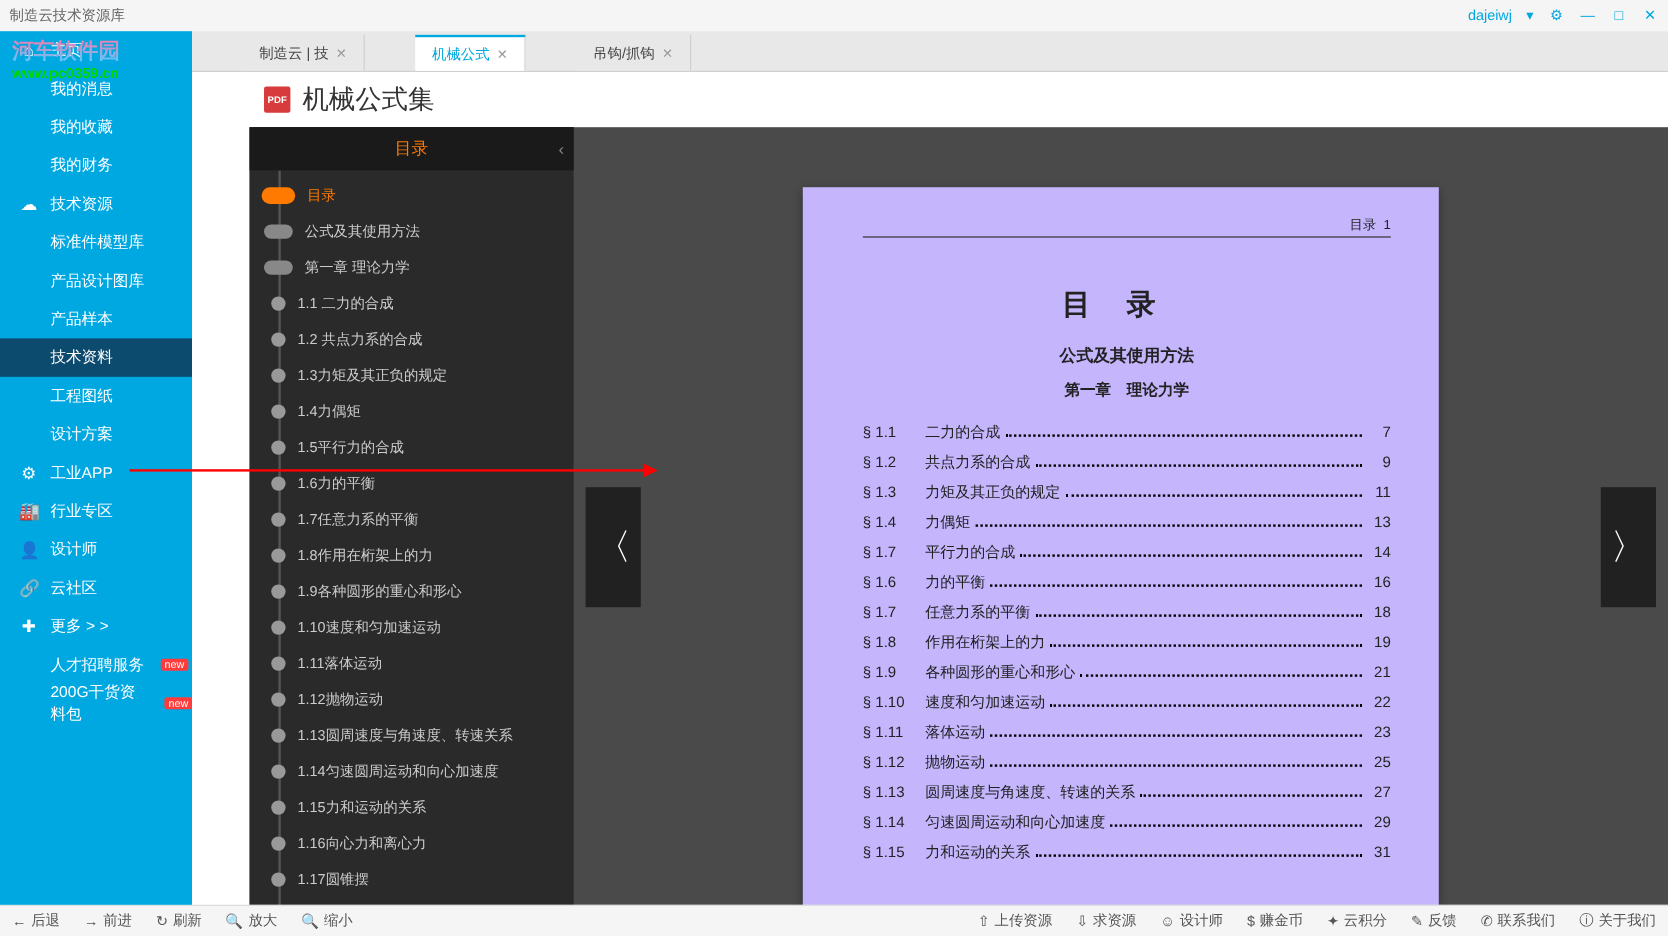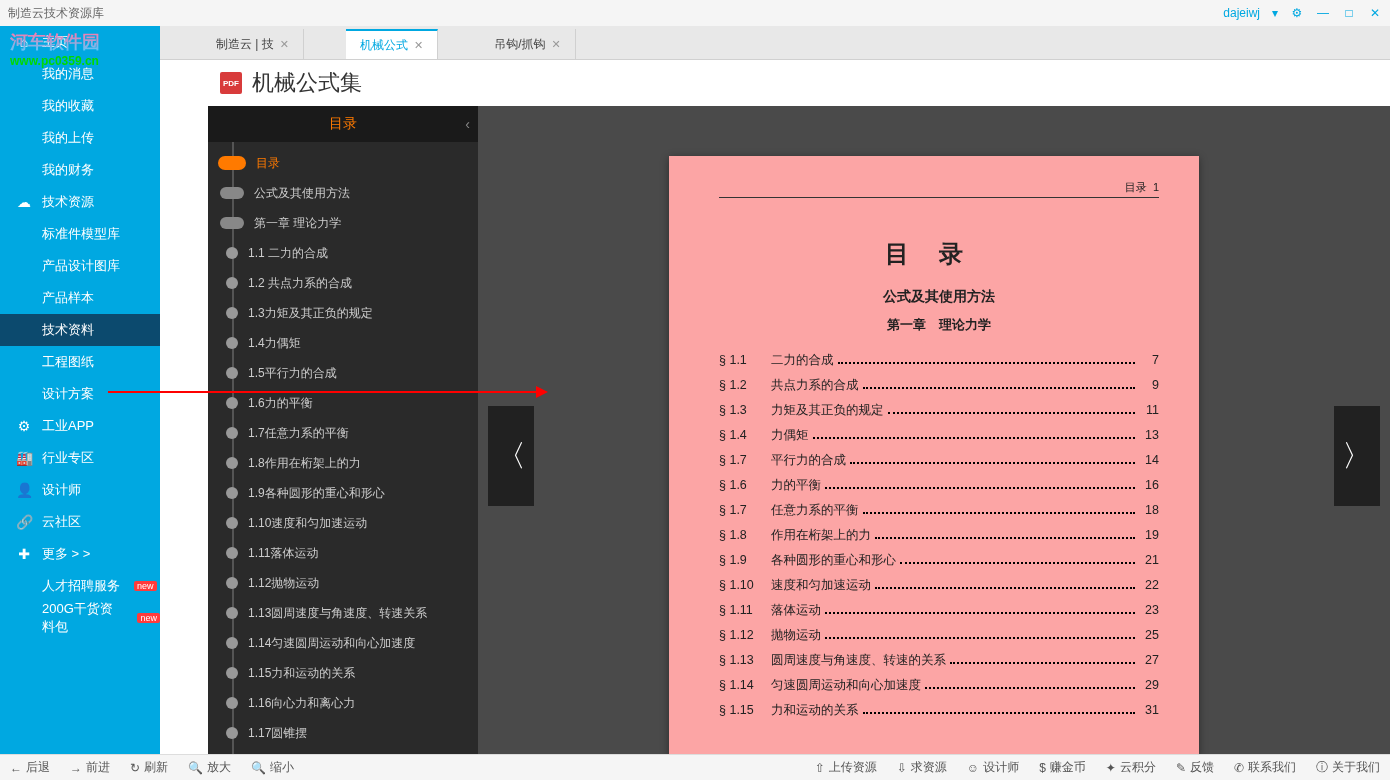--- a/index.html
+++ b/index.html
@@ -40,21 +40,21 @@
 .toc-item.active { color: #ff7a00; }
 .toc-item.chapter .dot { width: 24px; height: 12px; border-radius: 6px; background: #888; margin-left: -6px; }
 .toc-body::-webkit-scrollbar { width: 8px; }
 .toc-body::-webkit-scrollbar-thumb { background: #555; }
 
 .page-area { flex: 1; display: flex; align-items: center; justify-content: center; position: relative; }
 .nav-btn { position: absolute; width: 46px; height: 100px; background: rgba(0,0,0,0.55); color: #fff; display: flex; align-items: center; justify-content: center; font-size: 30px; cursor: pointer; top: 50%; transform: translateY(-50%); }
 .nav-btn.prev { left: 10px; }
 .nav-btn.next { right: 10px; }
 
-.page { width: 530px; height: 600px; background: #fca5a5; box-shadow: 0 2px 8px rgba(0,0,0,0.4); padding: 24px 40px 24px 50px; font-family: "SimSun", serif; color: #222; font-size: 12px; overflow: hidden; }
+.page { width: 530px; height: 600px; background: #c4b5fd; box-shadow: 0 2px 8px rgba(0,0,0,0.4); padding: 24px 40px 24px 50px; font-family: "SimSun", serif; color: #222; font-size: 12px; overflow: hidden; }
 .page .pg-head { text-align: right; font-size: 11px; margin-bottom: 10px; border-bottom: 1px solid #333; padding-bottom: 2px; }
 .page .pg-title { text-align: center; font-size: 24px; letter-spacing: 30px; margin: 40px 0 18px; font-weight: bold; }
 .page .pg-sub { text-align: center; font-size: 14px; font-weight: bold; margin-bottom: 10px; }
 .page .pg-chap { text-align: center; font-size: 13px; font-weight: bold; margin-bottom: 18px; }
 .page .pg-line { display: flex; align-items: baseline; margin-bottom: 8px; font-size: 12.5px; }
 .page .pg-line .sec { width: 52px; flex-shrink: 0; }
 .page .pg-line .txt { white-space: nowrap; }
 .page .pg-line .dots { flex: 1; border-bottom: 2px dotted #000; margin: 0 4px 3px; }
 .page .pg-line .pn { width: 20px; text-align: right; }
 
@@ -89,23 +89,20 @@
       <span class="icon">⌂</span>
       <span>主页</span>
     </div>
     <div class="item sub">
       <span>我的消息</span>
     </div>
     <div class="item sub">
       <span>我的收藏</span>
     </div>
     <div class="item sub">
-      <span>我的上传</span>
-    </div>
-    <div class="item sub">
       <span>我的财务</span>
     </div>
     <div class="item">
       <span class="icon">☁</span>
       <span>技术资源</span>
     </div>
     <div class="item sub">
       <span>标准件模型库</span>
     </div>
     <div class="item sub">

